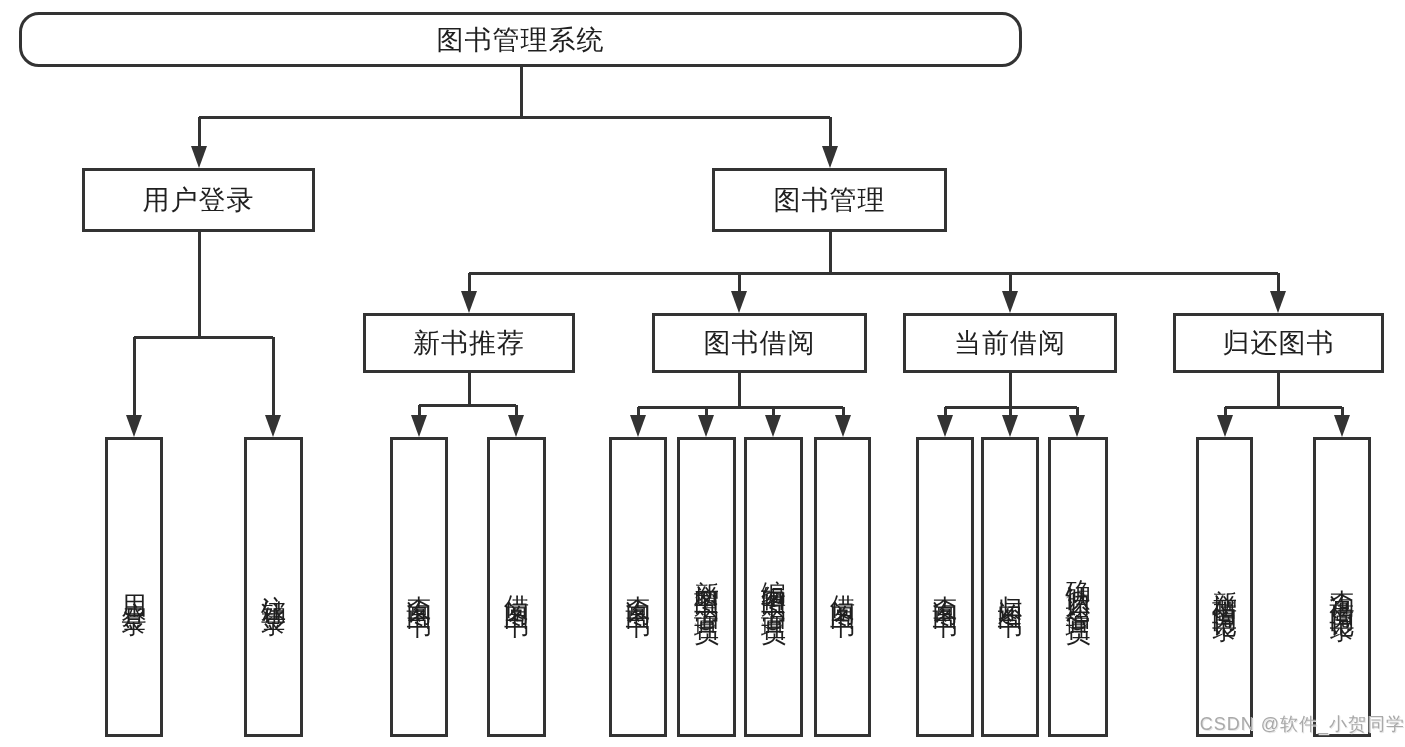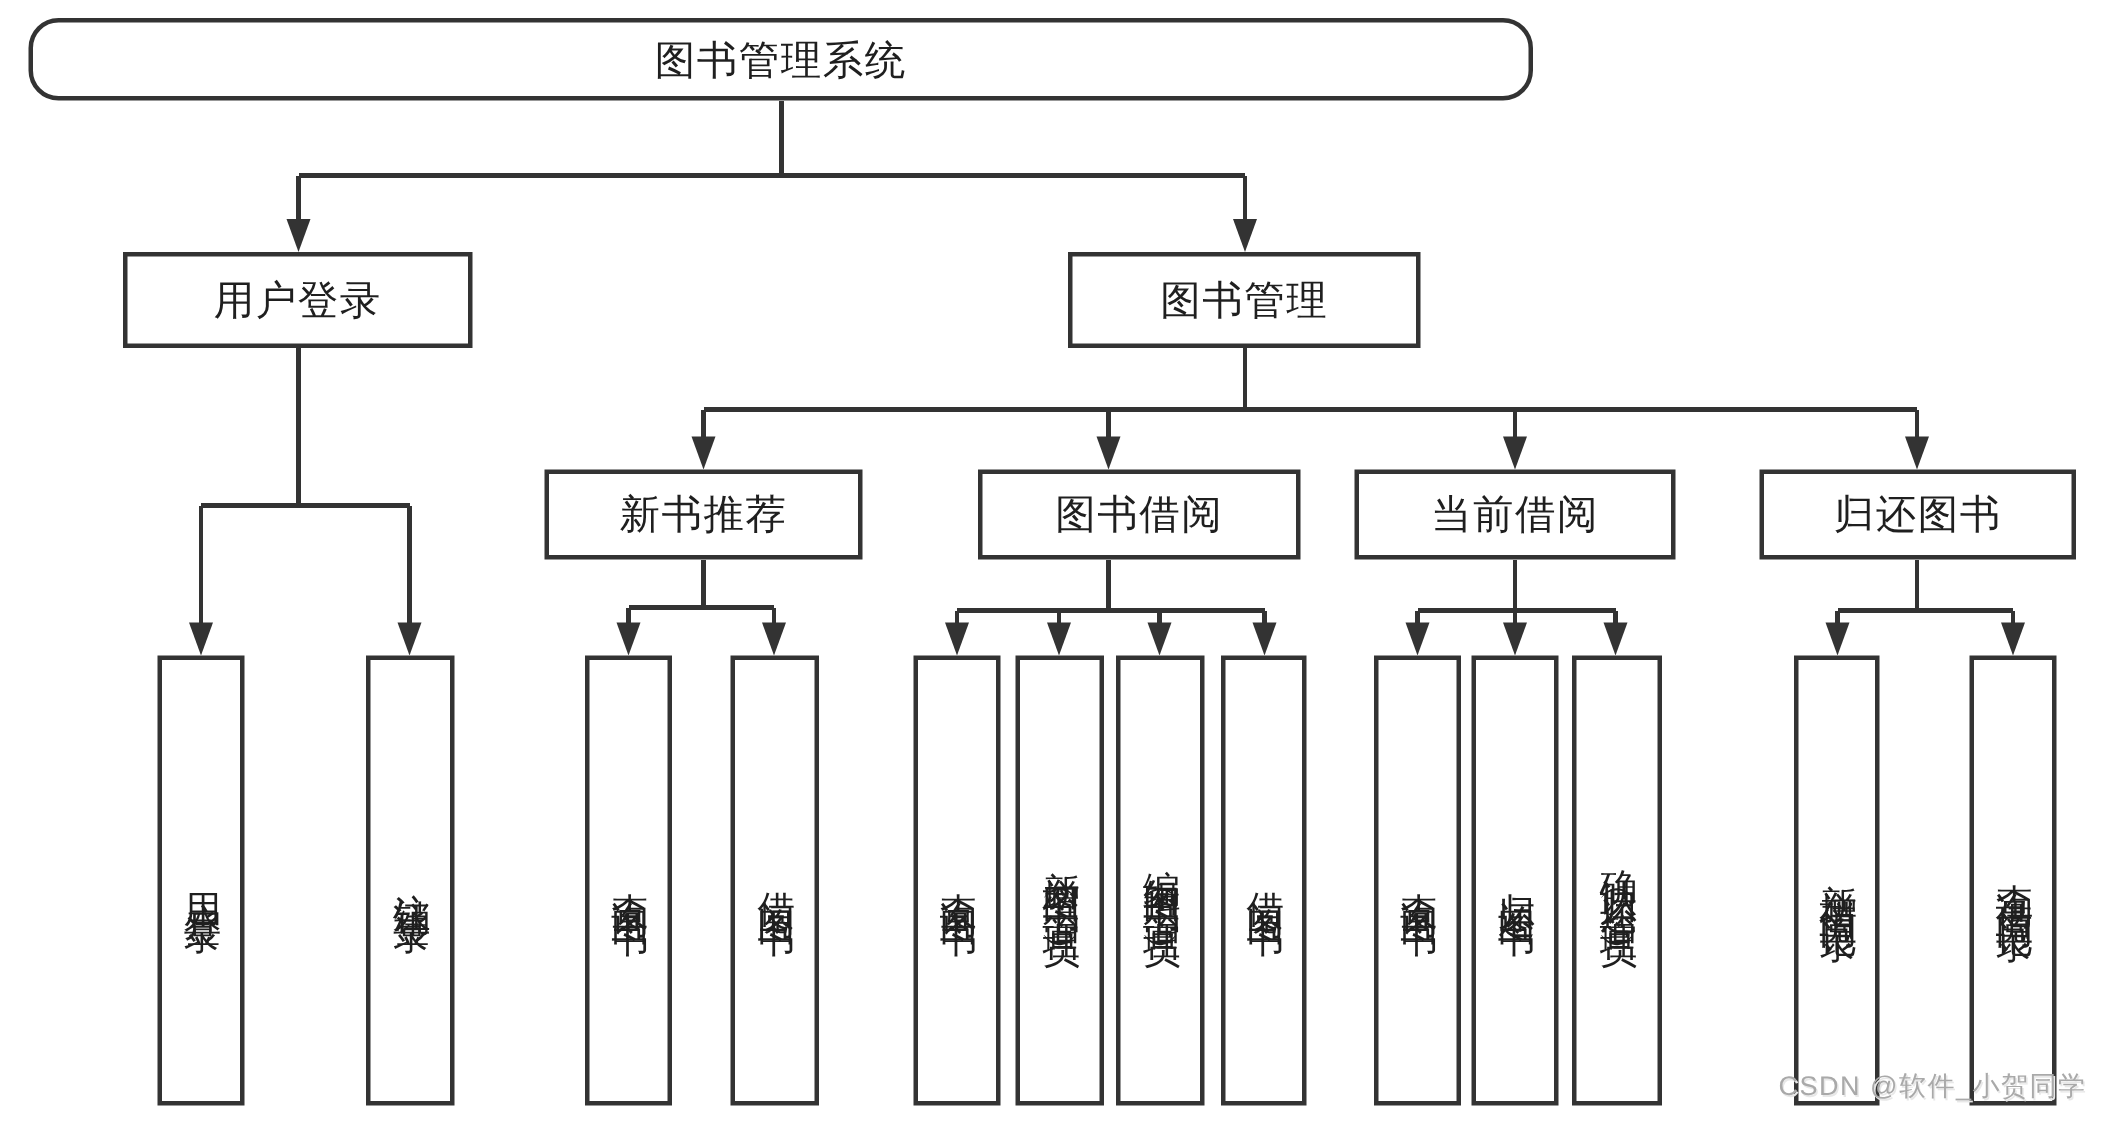--- a/index.html
+++ b/index.html
@@ -26,21 +26,21 @@
   .vbox{font-size:25px;}
   .vbox .vtext{
     writing-mode:vertical-rl;
     text-orientation:mixed;
     letter-spacing:6px;
     line-height:1;
     white-space:nowrap;
   }
   .watermark{
     position:absolute;
-    right:14px;top:712px;
+    right:0;top:712px;
     z-index:3;
     font-size:18px;
     color:#a9a9a9;
     letter-spacing:1px;
     white-space:nowrap;
     text-shadow:1px 1px 0 #e8e8e8;
   }
 </style>
 </head>
 <body>

